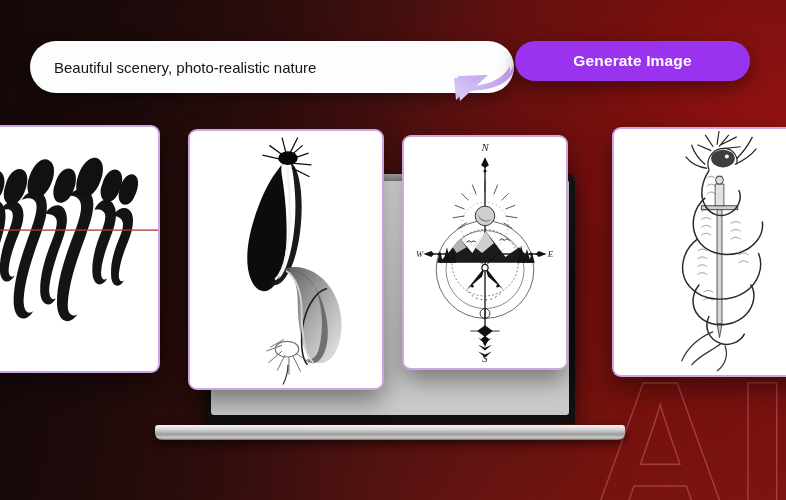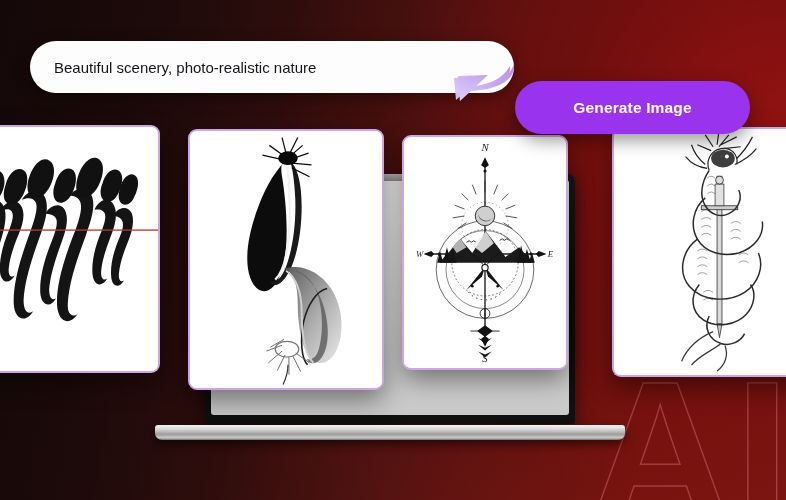--- a/index.html
+++ b/index.html
@@ -80,30 +80,29 @@
     border:none; outline:none;
     border-radius:26px;
     padding:16px 24px;
     font-size:15px;
     font-family:"Liberation Sans", sans-serif;
     color:#16161a;
     box-shadow:0 5px 16px rgba(0,0,0,0.40);
   }
   .generate-btn {
     position:absolute; left:515px; top:41px;
-    width:235px; height:53px;
+    width:235px; height:40px;
     background:#9a33ee;
     color:#fff;
     border:none; border-radius:27px;
     font-size:15.5px; font-weight:700;
     letter-spacing:0.15px;
     font-family:"Liberation Sans", sans-serif;
     cursor:pointer;
     box-shadow:0 6px 18px rgba(0,0,0,0.42);
-    margin-top:40px;
   }
   .cursor-arrow {
     position:absolute; left:410px; top:56px;
     width:108px; height:70px;
     pointer-events:none;
   }
 </style>
 </head>
 <body>
 

